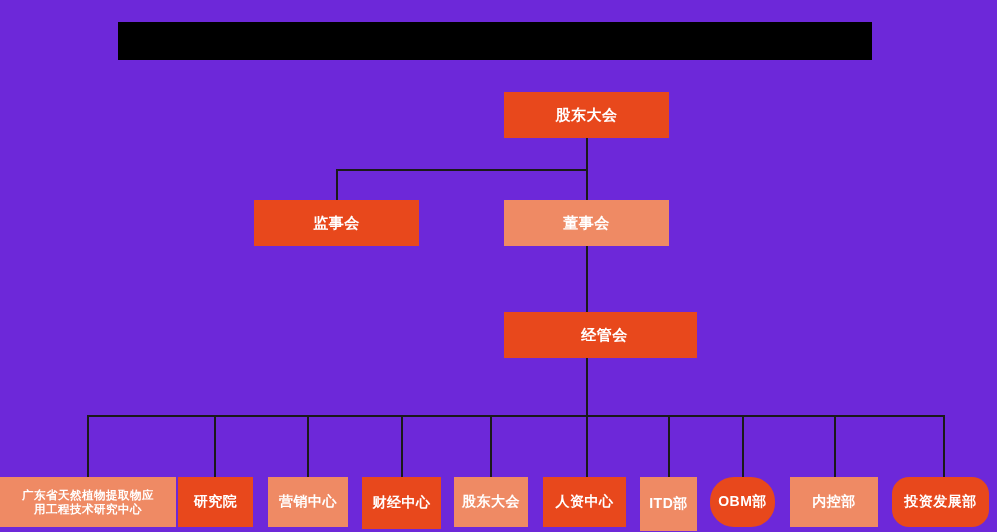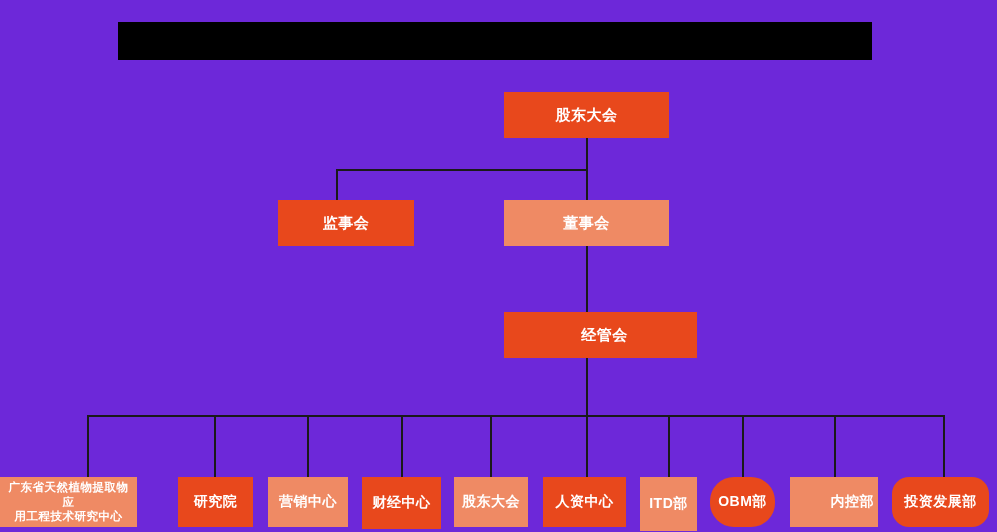--- a/index.html
+++ b/index.html
@@ -59,21 +59,21 @@
 
   <div class="node dark" style="left:504px; top:92px; width:165px; height:46px; font-size:15px;">
     <span class="node-label">股东大会</span>
   </div>
 
   <div class="connector v" style="left:586px; top:138px; width:2px; height:32px;"></div>
   <div class="connector h" style="left:336px; top:169px; width:252px; height:2px;"></div>
   <div class="connector v" style="left:336px; top:169px; width:2px; height:31px;"></div>
   <div class="connector v" style="left:586px; top:169px; width:2px; height:31px;"></div>
 
-  <div class="node dark" style="left:254px; top:200px; width:136px; height:46px; font-size:15px;margin-left:24px;">
+  <div class="node dark" style="left:254px; top:200px; width:165px; height:46px; font-size:15px;">
     <span class="node-label">监事会</span>
   </div>
 
   <div class="node light" style="left:504px; top:200px; width:165px; height:46px; font-size:15px;">
     <span class="node-label">董事会</span>
   </div>
 
   <div class="connector v" style="left:586px; top:246px; width:2px; height:66px;"></div>
 
   <div class="node dark" style="left:504px; top:312px; width:193px; height:46px; font-size:15px;padding-left:8px;">
@@ -87,21 +87,21 @@
   <div class="connector v" style="left:214px; top:415px; width:2px; height:62px;"></div>
   <div class="connector v" style="left:307px; top:415px; width:2px; height:62px;"></div>
   <div class="connector v" style="left:401px; top:415px; width:2px; height:62px;"></div>
   <div class="connector v" style="left:490px; top:415px; width:2px; height:62px;"></div>
   <div class="connector v" style="left:586px; top:415px; width:2px; height:62px;"></div>
   <div class="connector v" style="left:668px; top:415px; width:2px; height:62px;"></div>
   <div class="connector v" style="left:742px; top:415px; width:2px; height:62px;"></div>
   <div class="connector v" style="left:834px; top:415px; width:2px; height:62px;"></div>
   <div class="connector v" style="left:943px; top:415px; width:2px; height:62px;"></div>
 
-  <div class="node light" style="left:0px; top:477px; width:137px; height:50px; font-size:11.5px;">
+  <div class="node light" style="left:0px; top:477px; width:176px; height:50px; font-size:11.5px;">
     <span class="node-label">广东省天然植物提取物应
 用工程技术研究中心</span>
   </div>
 
   <div class="node dark" style="left:178px; top:477px; width:75px; height:50px; font-size:14px;">
     <span class="node-label">研究院</span>
   </div>
 
   <div class="node light" style="left:268px; top:477px; width:80px; height:50px; font-size:14px;">
     <span class="node-label">营销中心</span>
@@ -120,21 +120,21 @@
   </div>
 
   <div class="node light" style="left:640px; top:477px; width:57px; height:54px; font-size:14px;">
     <span class="node-label">ITD部</span>
   </div>
 
   <div class="node dark" style="left:710px; top:477px; width:65px; height:50px; font-size:14px;border-radius:24px;">
     <span class="node-label">OBM部</span>
   </div>
 
-  <div class="node light" style="left:790px; top:477px; width:88px; height:50px; font-size:14px;justify-content:flex-end;">
+  <div class="node light" style="left:790px; top:477px; width:88px; height:50px; font-size:14px;">
     <span class="node-label">内控部</span>
   </div>
 
   <div class="node dark" style="left:892px; top:477px; width:97px; height:50px; font-size:14px;border-radius:17px;">
     <span class="node-label">投资发展部</span>
   </div>
 
 </div>
 
 </body></html>

